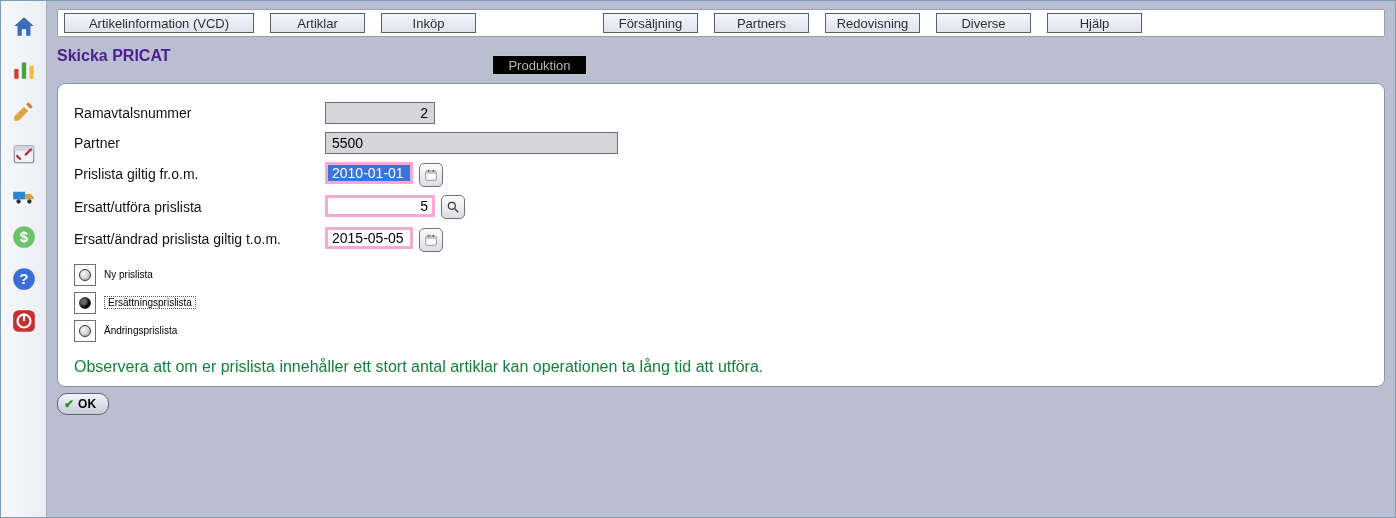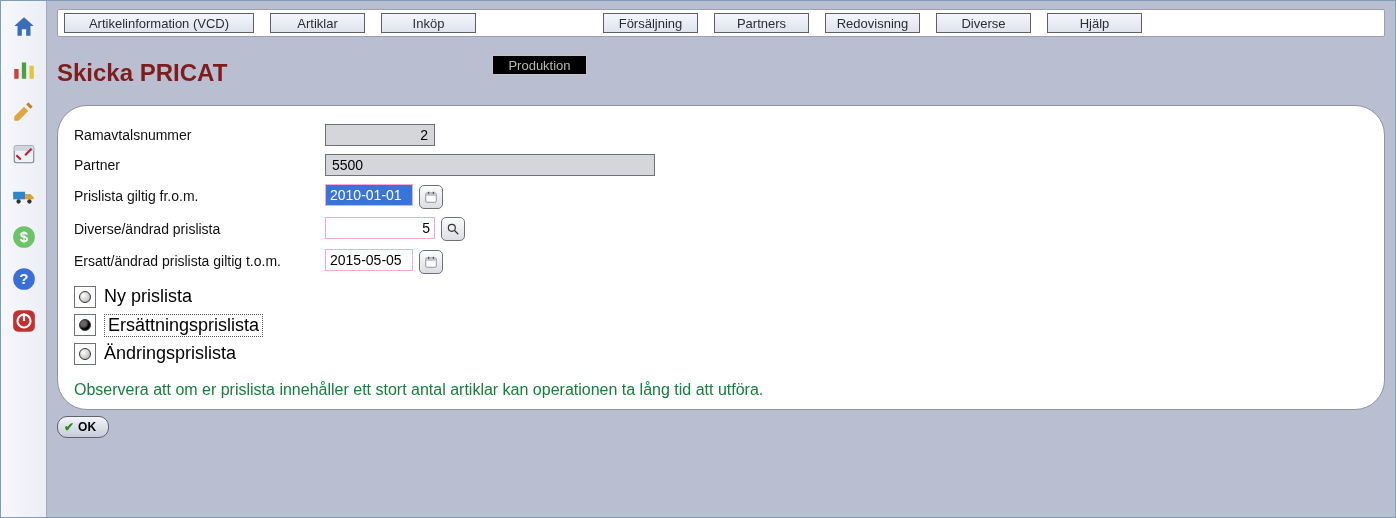--- a/index.html
+++ b/index.html
@@ -76,30 +76,30 @@
   .tab.wide { min-width: 190px; }
   .tab.disabled {
     color: #b7b7b7;
     border-color: #c4c4c4;
     background: #000000;
     cursor: default;
     margin-top: 42px;
   }
   
   .page-title {
-    font-size: 24px;
+    font-size: 16px;
     font-weight: 700;
-    color: #7f1d1d;
-    margin: 22px 0 18px 0;
+    color: #4c1d95;
+    margin: 10px 0 18px 0;
   }
   
   .panel {
     background: #fff;
     border: 1px solid #8e94a5;
-    border-radius: 30px;
+    border-radius: 8px;
     padding: 12px 1px 10px 16px;
     box-sizing: border-box;
   }
   .form-table {
     border-collapse: separate;
     border-spacing: 0 4px;
   }
   .form-table td {
     vertical-align: middle;
     padding: 2px 6px 2px 0;
@@ -116,24 +116,24 @@
     background: #d5d6d9;
     color: #000;
     padding: 2px 6px;
     font-size: 14px;
     box-sizing: border-box;
     height: 22px;
     line-height: 16px;
   }
   .ro-box.right { text-align: right; }
   .ro-box.w110 { width: 110px; }
-  .ro-box.w285 { width: 330px; }
+  .ro-box.w285 { width: 293px; }
   .ro-box.w395 { width: 395px; }
   input.txt {
-    border: 1px solid #f9a8d4;
+    border: 3px solid #f9a8d4;
     padding: 2px 4px;
     font-size: 14px;
     height: 22px;
     box-sizing: border-box;
     background: #fff;
   }
   input.txt.w85  { width: 88px; }
   input.txt.w110 { width: 110px; text-align: right; }
   input.txt.sel { background: #3a74d8; color: #fff; }
   .icon-btn {
@@ -169,21 +169,21 @@
   .radio-dot {
     width: 10px;
     height: 10px;
     border: 1px solid #333;
     border-radius: 50%;
     background: radial-gradient(circle at 35% 35%, #fff, #a7a7a7);
   }
   .radio-dot.filled {
     background: radial-gradient(circle at 35% 35%, #666 30%, #000 60%);
   }
-  .radio-label { font-size: 18px; }
+  .radio-label { font-size: 10px; }
   .radio-label.focus {
     border: 1px dotted #555;
     padding: 0 3px;
   }
   .note {
     font-size: 16px;
     color: #15803d;
     margin-top: 16px;
   }
   
@@ -309,21 +309,21 @@
               <svg width="14" height="14" viewBox="0 0 24 24">
                     <rect x="3" y="5" width="18" height="16" rx="2" fill="#fff" stroke="#555"></rect>
                     <rect x="3" y="5" width="18" height="5" fill="#bcc3d0"></rect>
                     <line x1="8" y1="3" x2="8" y2="7" stroke="#555" stroke-width="2"></line>
                     <line x1="16" y1="3" x2="16" y2="7" stroke="#555" stroke-width="2"></line>
                   </svg>
             </span>
           </td>
         </tr>
         <tr>
-          <td class="fld-label">Diverse/ändrad prislista</td>
+          <td class="fld-label">Ersatt/utföra prislista</td>
           <td>
             <input type="text" class="txt w110" value="5" style="">
             <span class="icon-btn">
               <svg width="14" height="14" viewBox="0 0 24 24">
                     <circle cx="10" cy="10" r="6" fill="none" stroke="#333" stroke-width="2"></circle>
                     <line x1="15" y1="15" x2="21" y2="21" stroke="#333" stroke-width="2"></line>
                   </svg>
             </span>
           </td>
         </tr>

